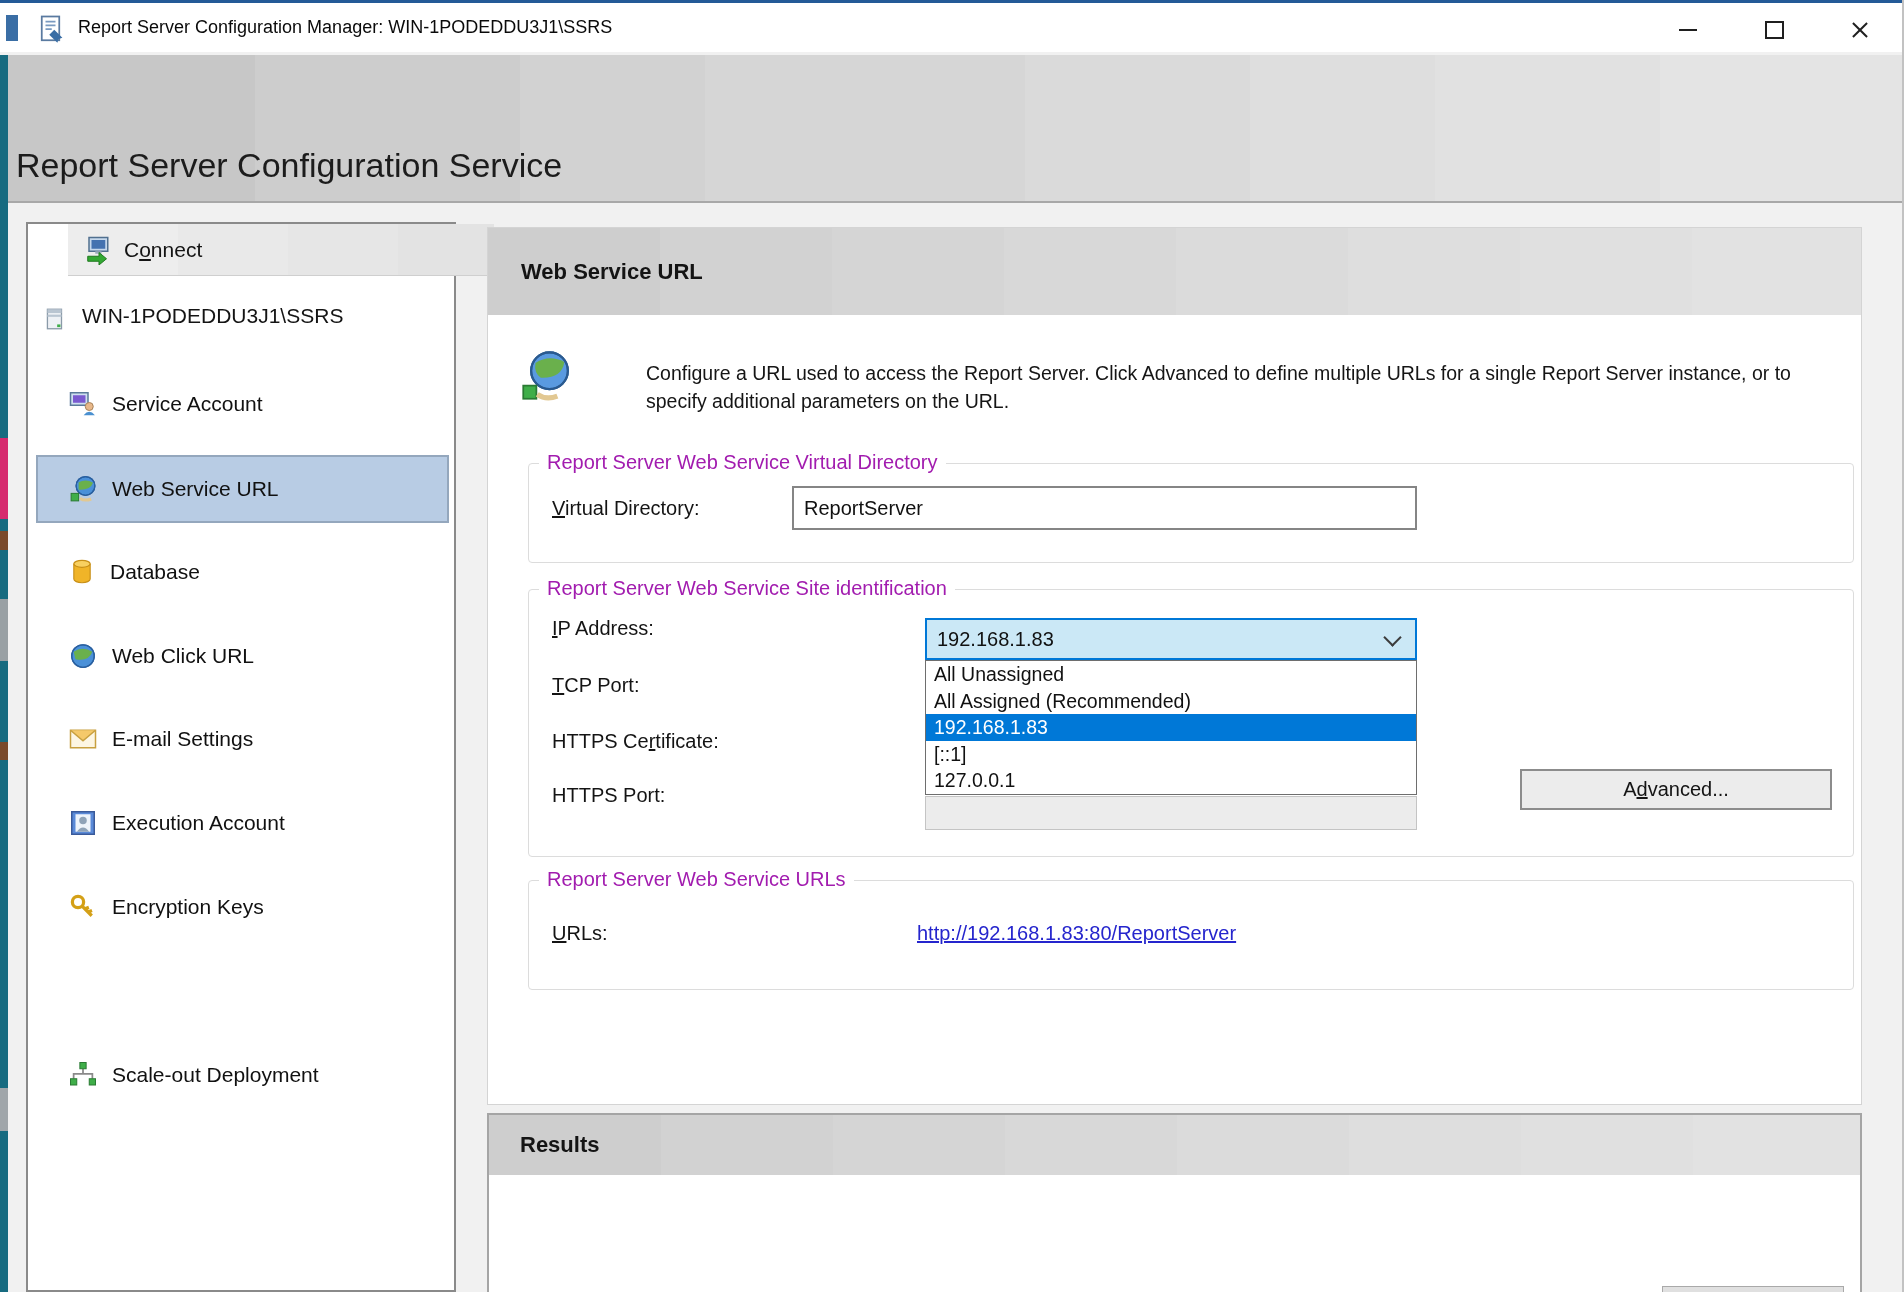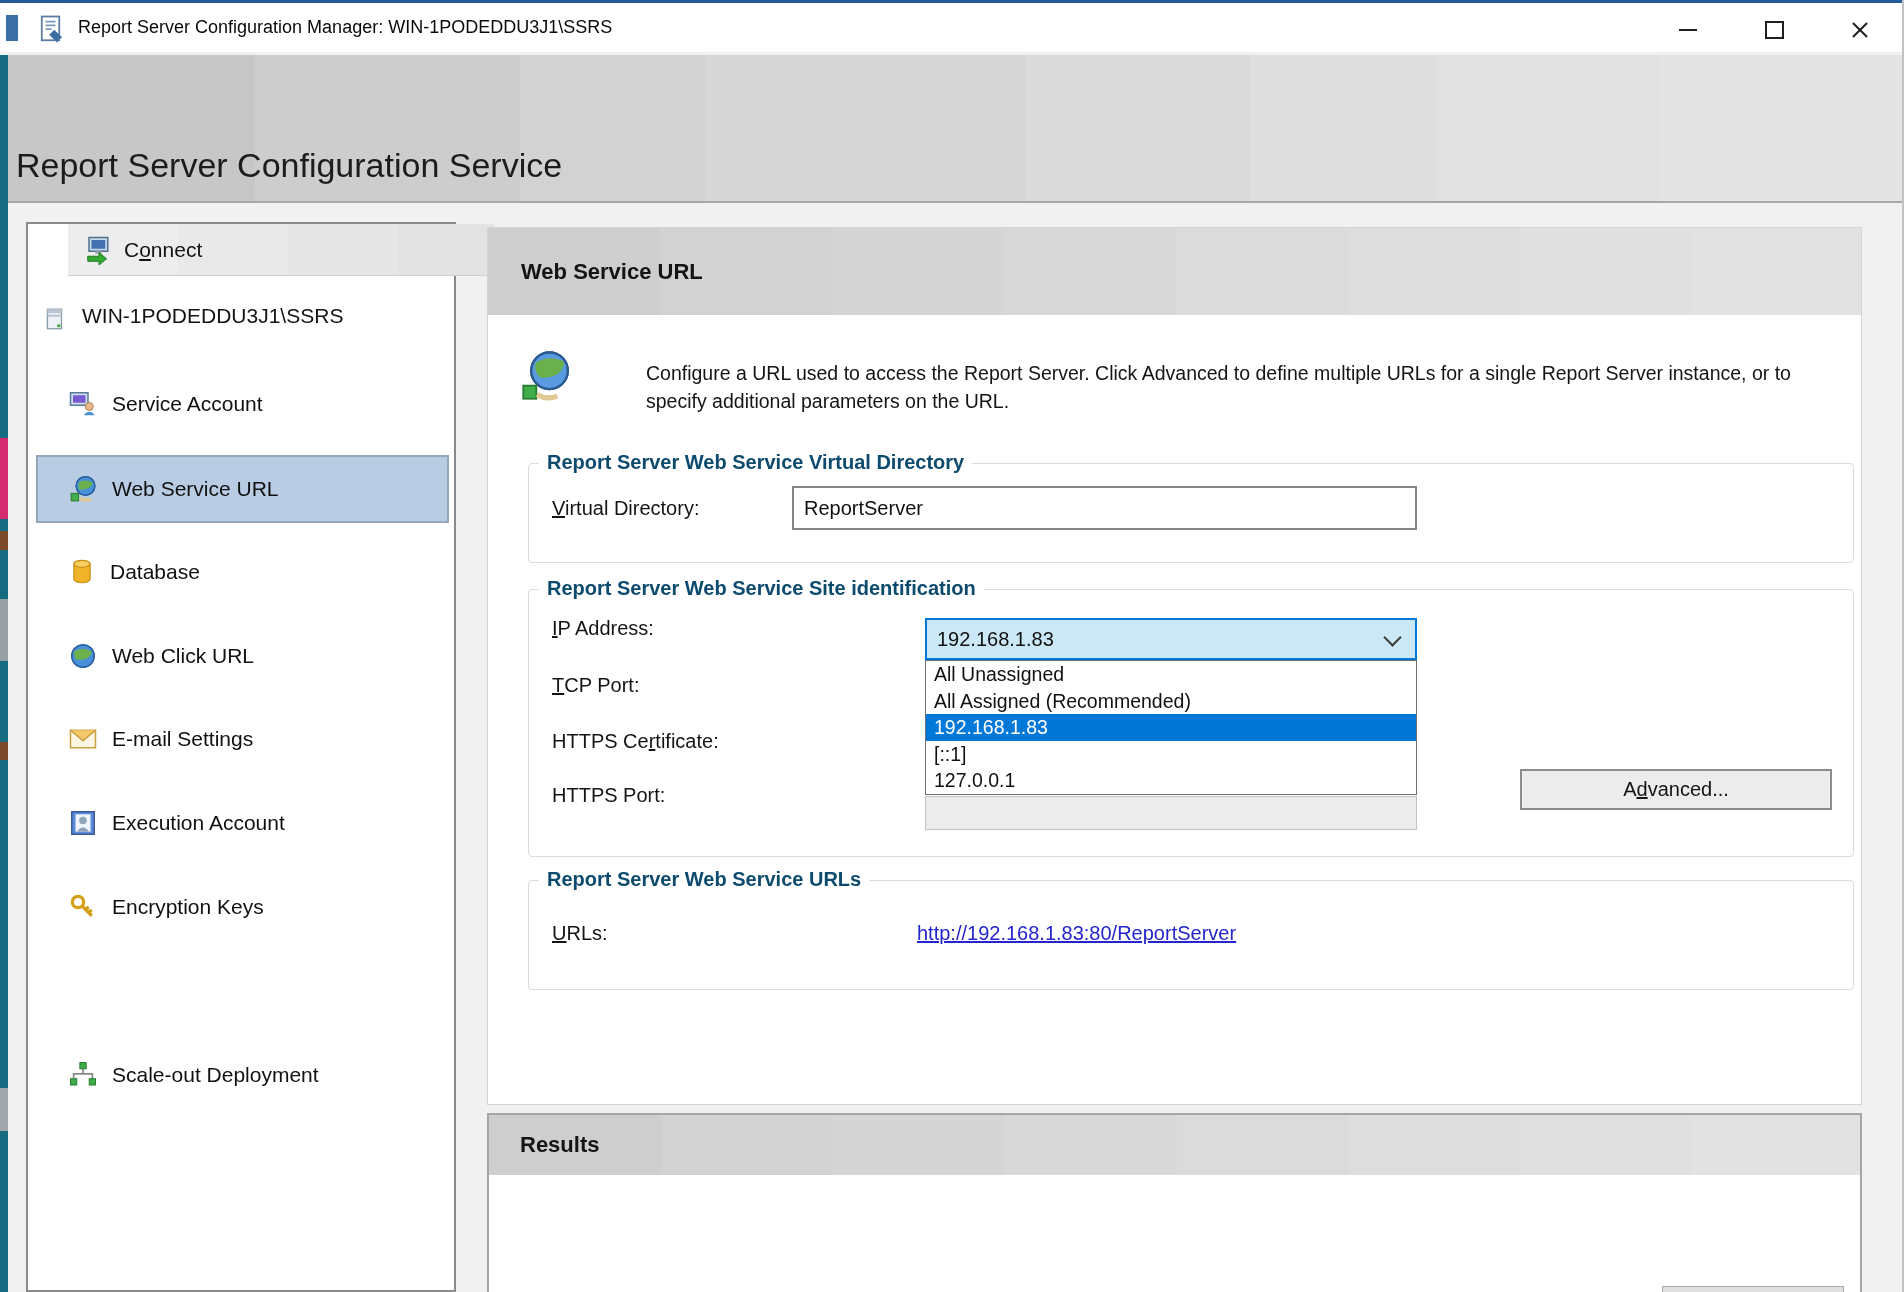--- a/index.html
+++ b/index.html
@@ -51,21 +51,21 @@
   .main{position:absolute;left:487px;top:227px;width:1375px;height:878px;background:#fff;
         border:1px solid #d4d4d4;box-sizing:border-box;}
   .banner{height:87px;line-height:87px;font-weight:bold;font-size:22px;padding-left:33px;box-sizing:border-box;
     background:linear-gradient(90deg,#cecece 0 172px,#d2d2d2 172px 344px,#d5d5d5 344px 516px,#d8d8d8 516px 688px,
                #dbdbdb 688px 860px,#dedede 860px 1032px,#e0e0e0 1032px 1204px,#e2e2e2 1204px 100%);}
   .globe{position:absolute;left:30px;top:120px;}
   .desc{position:absolute;left:158px;top:118px;width:1160px;font-size:19.5px;line-height:28px;color:#151515;margin-top:13px;}
 
   .group{position:absolute;left:40px;width:1326px;border:1px solid #dcdcdc;border-radius:4px;box-sizing:border-box;}
   .g1{top:235px;height:100px}.g2{top:361px;height:268px}.g3{top:652px;height:110px}
-  .legend{position:absolute;top:-13px;left:10px;background:#fff;padding:0 8px;font-size:20px;color:#0c4a6e;white-space:nowrap;font-weight:bold;}
+  .legend{position:absolute;top:-13px;left:10px;background:#fff;padding:0 8px;font-size:20px;color:#a21caf;white-space:nowrap;}
   .flabel{position:absolute;left:23px;font-size:20px;color:#141414;white-space:nowrap;}
   .lb-vd{top:33px}.lb-ip{top:27px}.lb-tcp{top:84px}.lb-cert{top:140px}.lb-hport{top:194px}.lb-urls{top:41px}
 
   .vd-input{position:absolute;left:263px;top:22px;width:625px;height:44px;border:2px solid #858585;
             font-size:20px;padding:0 10px;box-sizing:border-box;font-family:"Liberation Sans",sans-serif;color:#111;background:#fff;}
   .combo{position:absolute;left:396px;top:28px;width:492px;height:42px;background:#cbe8f6;
          border:2px solid #0078d7;box-sizing:border-box;cursor:default;}
   .combo-text{position:absolute;left:10px;top:0;line-height:38px;font-size:20px;color:#111;}
   .chev{position:absolute;right:16px;top:11px;width:11px;height:11px;border-right:2px solid #3c3c3c;
         border-bottom:2px solid #3c3c3c;transform:rotate(45deg);}

